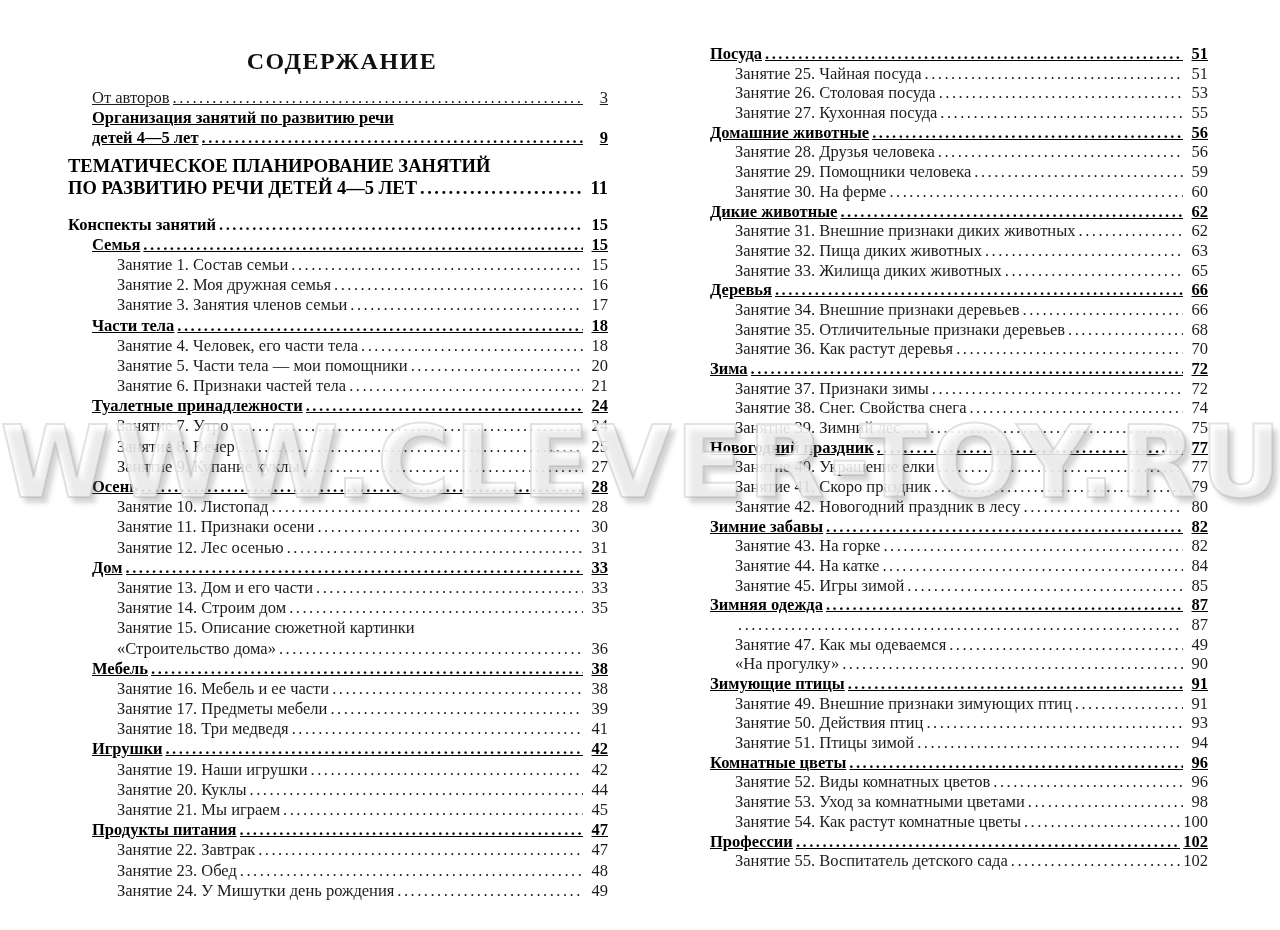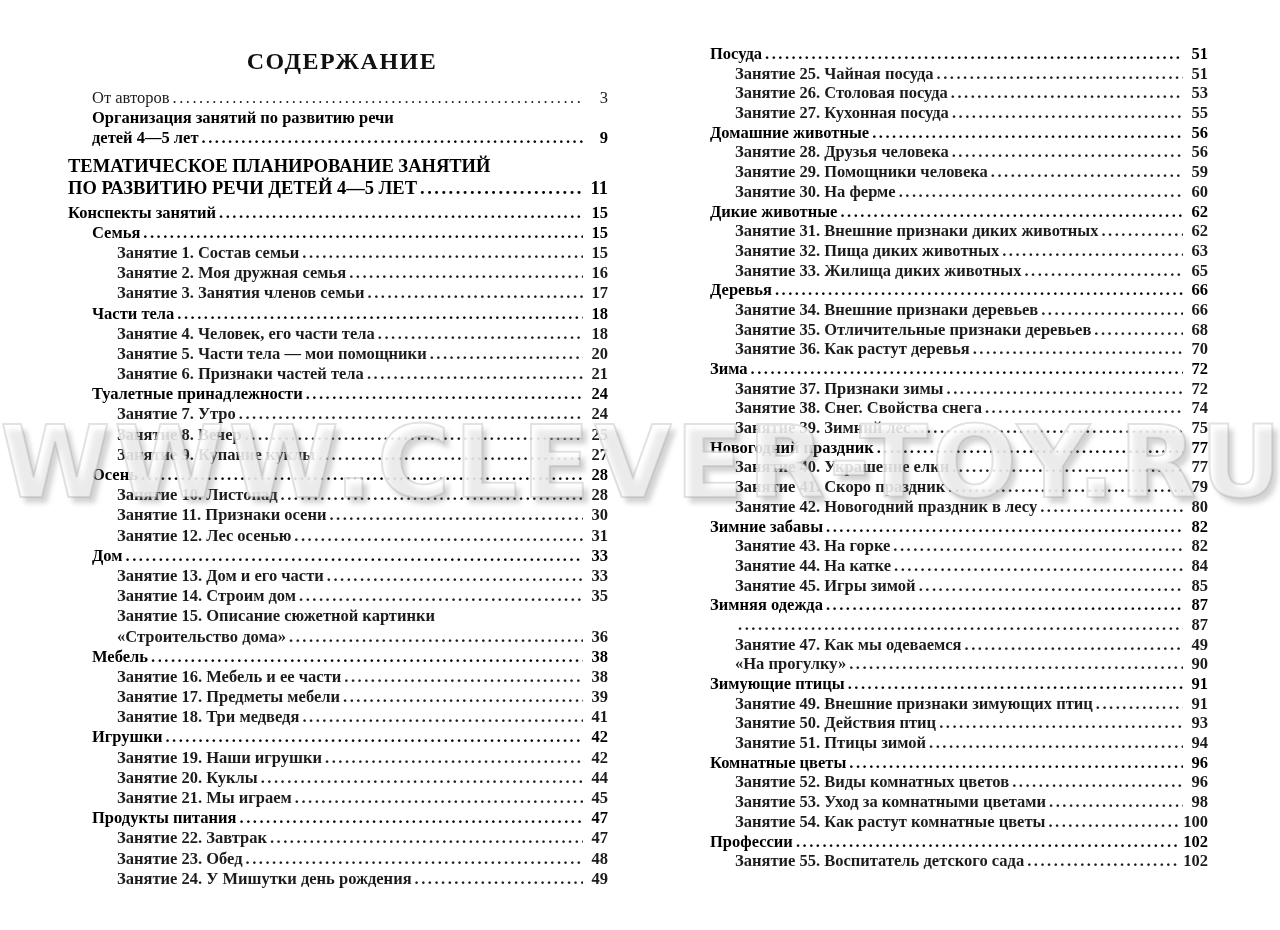--- a/index.html
+++ b/index.html
@@ -22,31 +22,31 @@
   .col.right{left:686px;top:44px;width:522px;}
   .row{
     display:flex;align-items:baseline;
     font-size:16.5px;line-height:20.2px;height:20.2px;
     white-space:nowrap;
   }
   .col.right .row{line-height:19.7px;height:19.7px;}
   .row.bold{font-weight:bold;color:#000;}
   .row.caps{font-size:18.5px;height:22px;line-height:22px;font-weight:bold;color:#000;}
   .row.gap{margin-top:6px;}
-  .row.gap-sm{margin-top:4px;}
+  .row.gap-sm{margin-top:16px;}
   .row .label{flex:0 0 auto;}
   .row .dots{
     flex:1 1 auto;overflow:hidden;
     letter-spacing:2.5px;margin:0 3px;
     min-width:0;
   }
   .row .pg{flex:0 0 auto;text-align:right;min-width:22px;}
   .i0{padding-left:0;}
-  .i1{padding-left:24px;}
-  .i2{padding-left:49px;font-weight:bold;}
+  .i1{padding-left:24px;text-decoration:underline;}
+  .i2{padding-left:49px;}
   .watermark{
     position:absolute;top:404px;left:0;width:100%;
     text-align:center;white-space:nowrap;
     font-family:"DejaVu Sans", sans-serif;
     font-size:100px;font-weight:bold;letter-spacing:4px;
     color:rgba(255,255,255,0.55);
     -webkit-text-stroke:2px rgba(150,150,150,0.28);
     text-shadow:5px 6px 5px rgba(110,110,110,0.30), -1px -1px 0 rgba(255,255,255,0.7);
     pointer-events:none;
     z-index:5;

